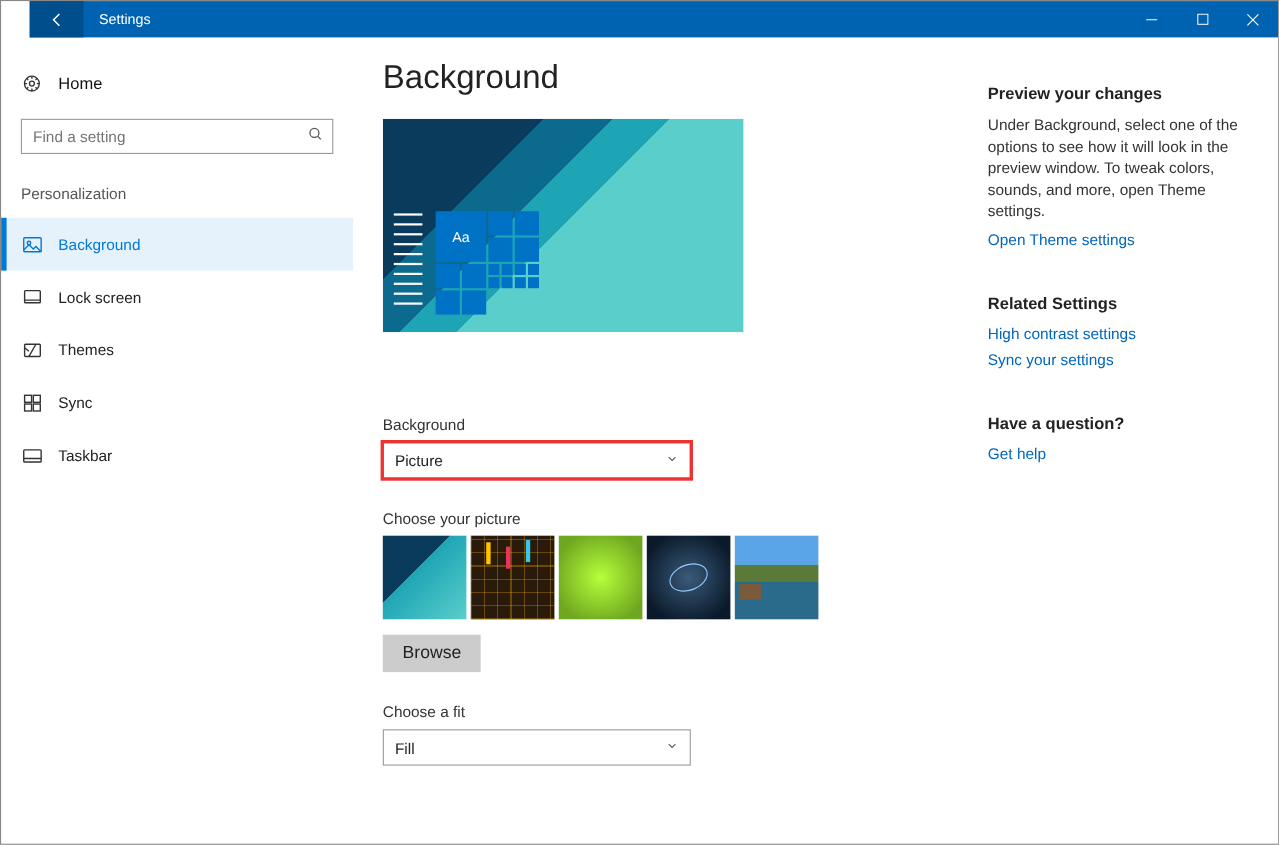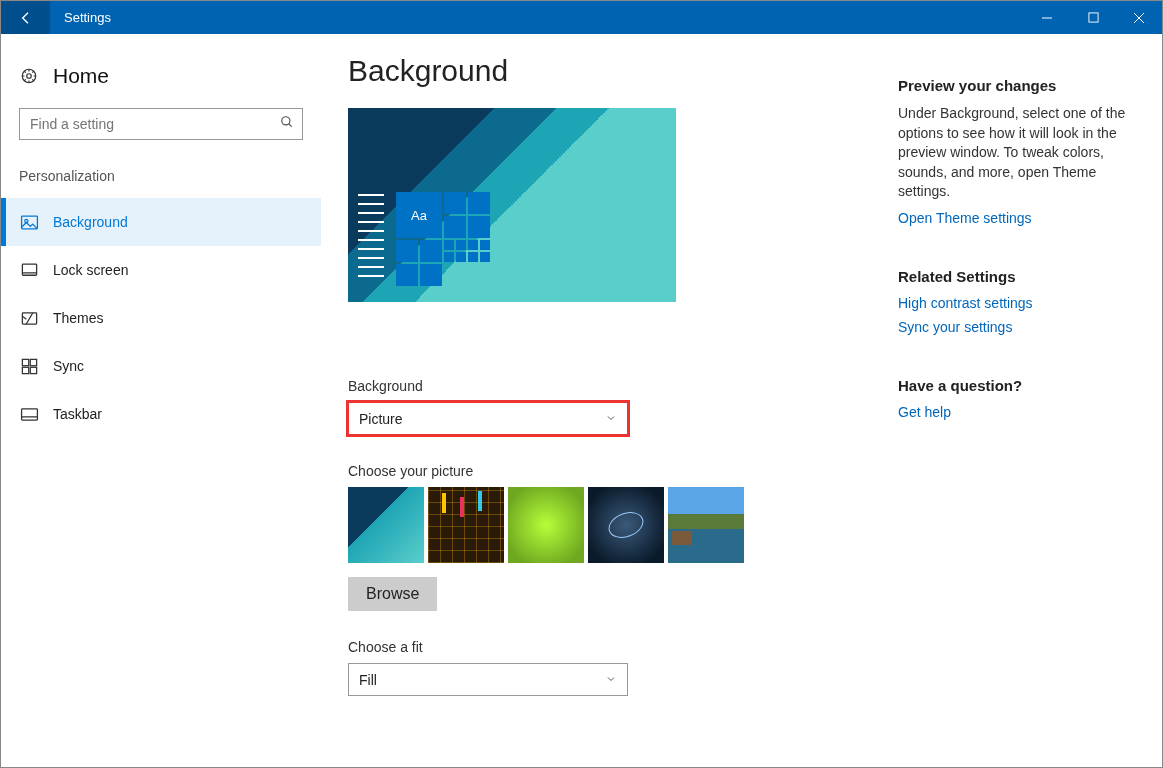--- a/index.html
+++ b/index.html
@@ -1,28 +1,28 @@
 <!DOCTYPE html>
 <html><head>
 <meta charset="utf-8">
 <style>
 * { box-sizing: border-box; margin: 0; padding: 0; font-family: "Segoe UI", Arial, sans-serif; }
 body { width: 1163px; height: 768px; background: #fff; overflow: hidden; border: 1px solid #888; }
-.titlebar { height: 33px; background: #0063B1; display: flex; align-items: stretch; color: #fff; }
+.titlebar { height: 33px; background: #0063B1; display: flex; align-items: stretch; color: #fff; margin-left: 26px; }
 .back-btn { width: 49px; background: #004e8c; display: flex; align-items: center; justify-content: center; }
 .back-btn svg { width: 16px; height: 16px; stroke: #fff; }
 .title { flex: 0 0 auto; display: flex; align-items: center; padding-left: 14px; font-size: 13px; }
 .spacer { flex: 1; }
 .winctrl { width: 46px; display: flex; align-items: center; justify-content: center; }
 .winctrl svg { stroke: #fff; }
 .content { display: flex; height: calc(100% - 33px); }
 .sidebar { width: 320px; padding: 22px 0 0 0; }
 .home-row { display: flex; align-items: center; padding: 0 0 0 18px; height: 40px; margin-bottom: 12px; }
 .home-row .icon { width: 20px; height: 20px; margin-right: 14px; display: flex; align-items: center; justify-content: center; }
-.home-text { font-size: 21px; color: #111; }
+.home-text { font-size: 15px; color: #111; }
 .search-box { margin: 0 18px 28px 18px; height: 32px; border: 1px solid #999; display: flex; align-items: center; padding: 0 8px 0 10px; }
 .search-box input { flex: 1; border: none; outline: none; font-size: 14px; color: #6d28d9; background: transparent; }
 .search-icon svg { width: 14px; height: 14px; stroke: #555; }
 .section-header { padding: 0 18px; font-size: 14px; color: #555; margin-bottom: 14px; }
 .nav-item { height: 48px; display: flex; align-items: center; padding-left: 18px; position: relative; cursor: default; }
 .nav-item .icon { width: 20px; height: 20px; margin-right: 14px; display: flex; align-items: center; justify-content: center; }
 .nav-item .icon svg { stroke: #333; }
 .nav-label { font-size: 14px; color: #222; }
 .nav-item.active { background: #e6f2fb; }
 .nav-item.active::before { content: ""; position: absolute; left: 0; top: 0; bottom: 0; width: 5px; background: #0078D7; }

